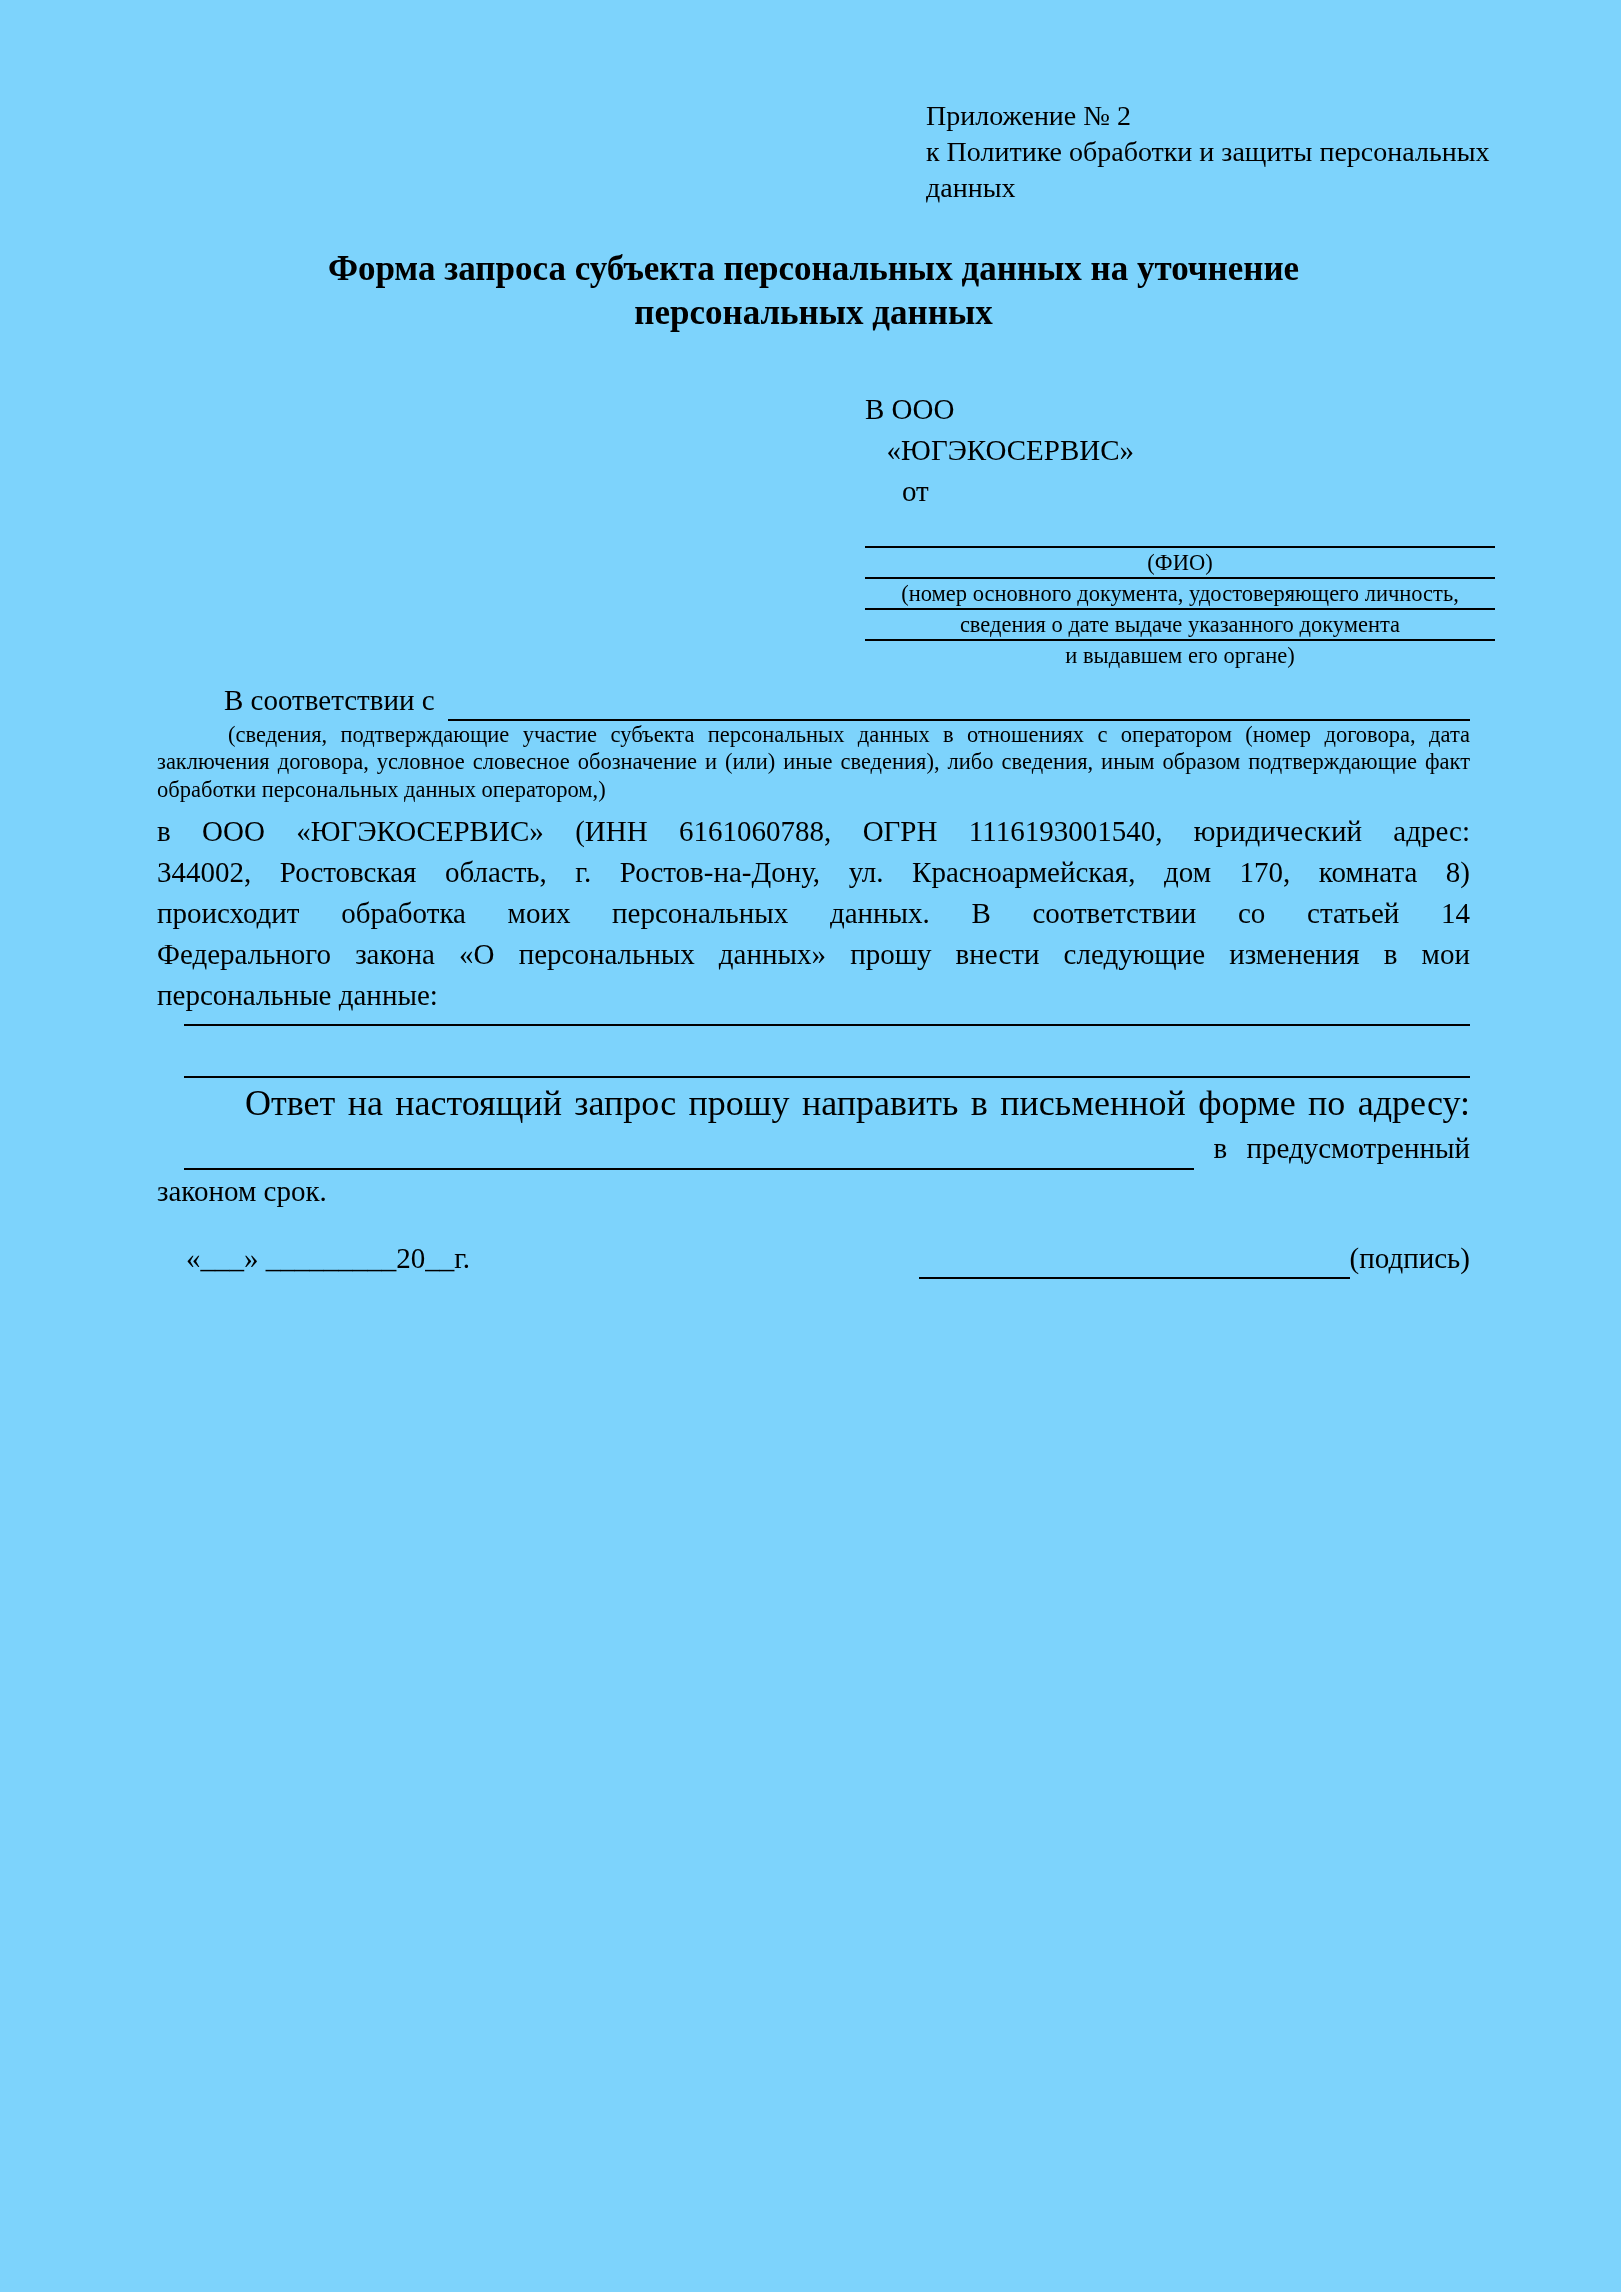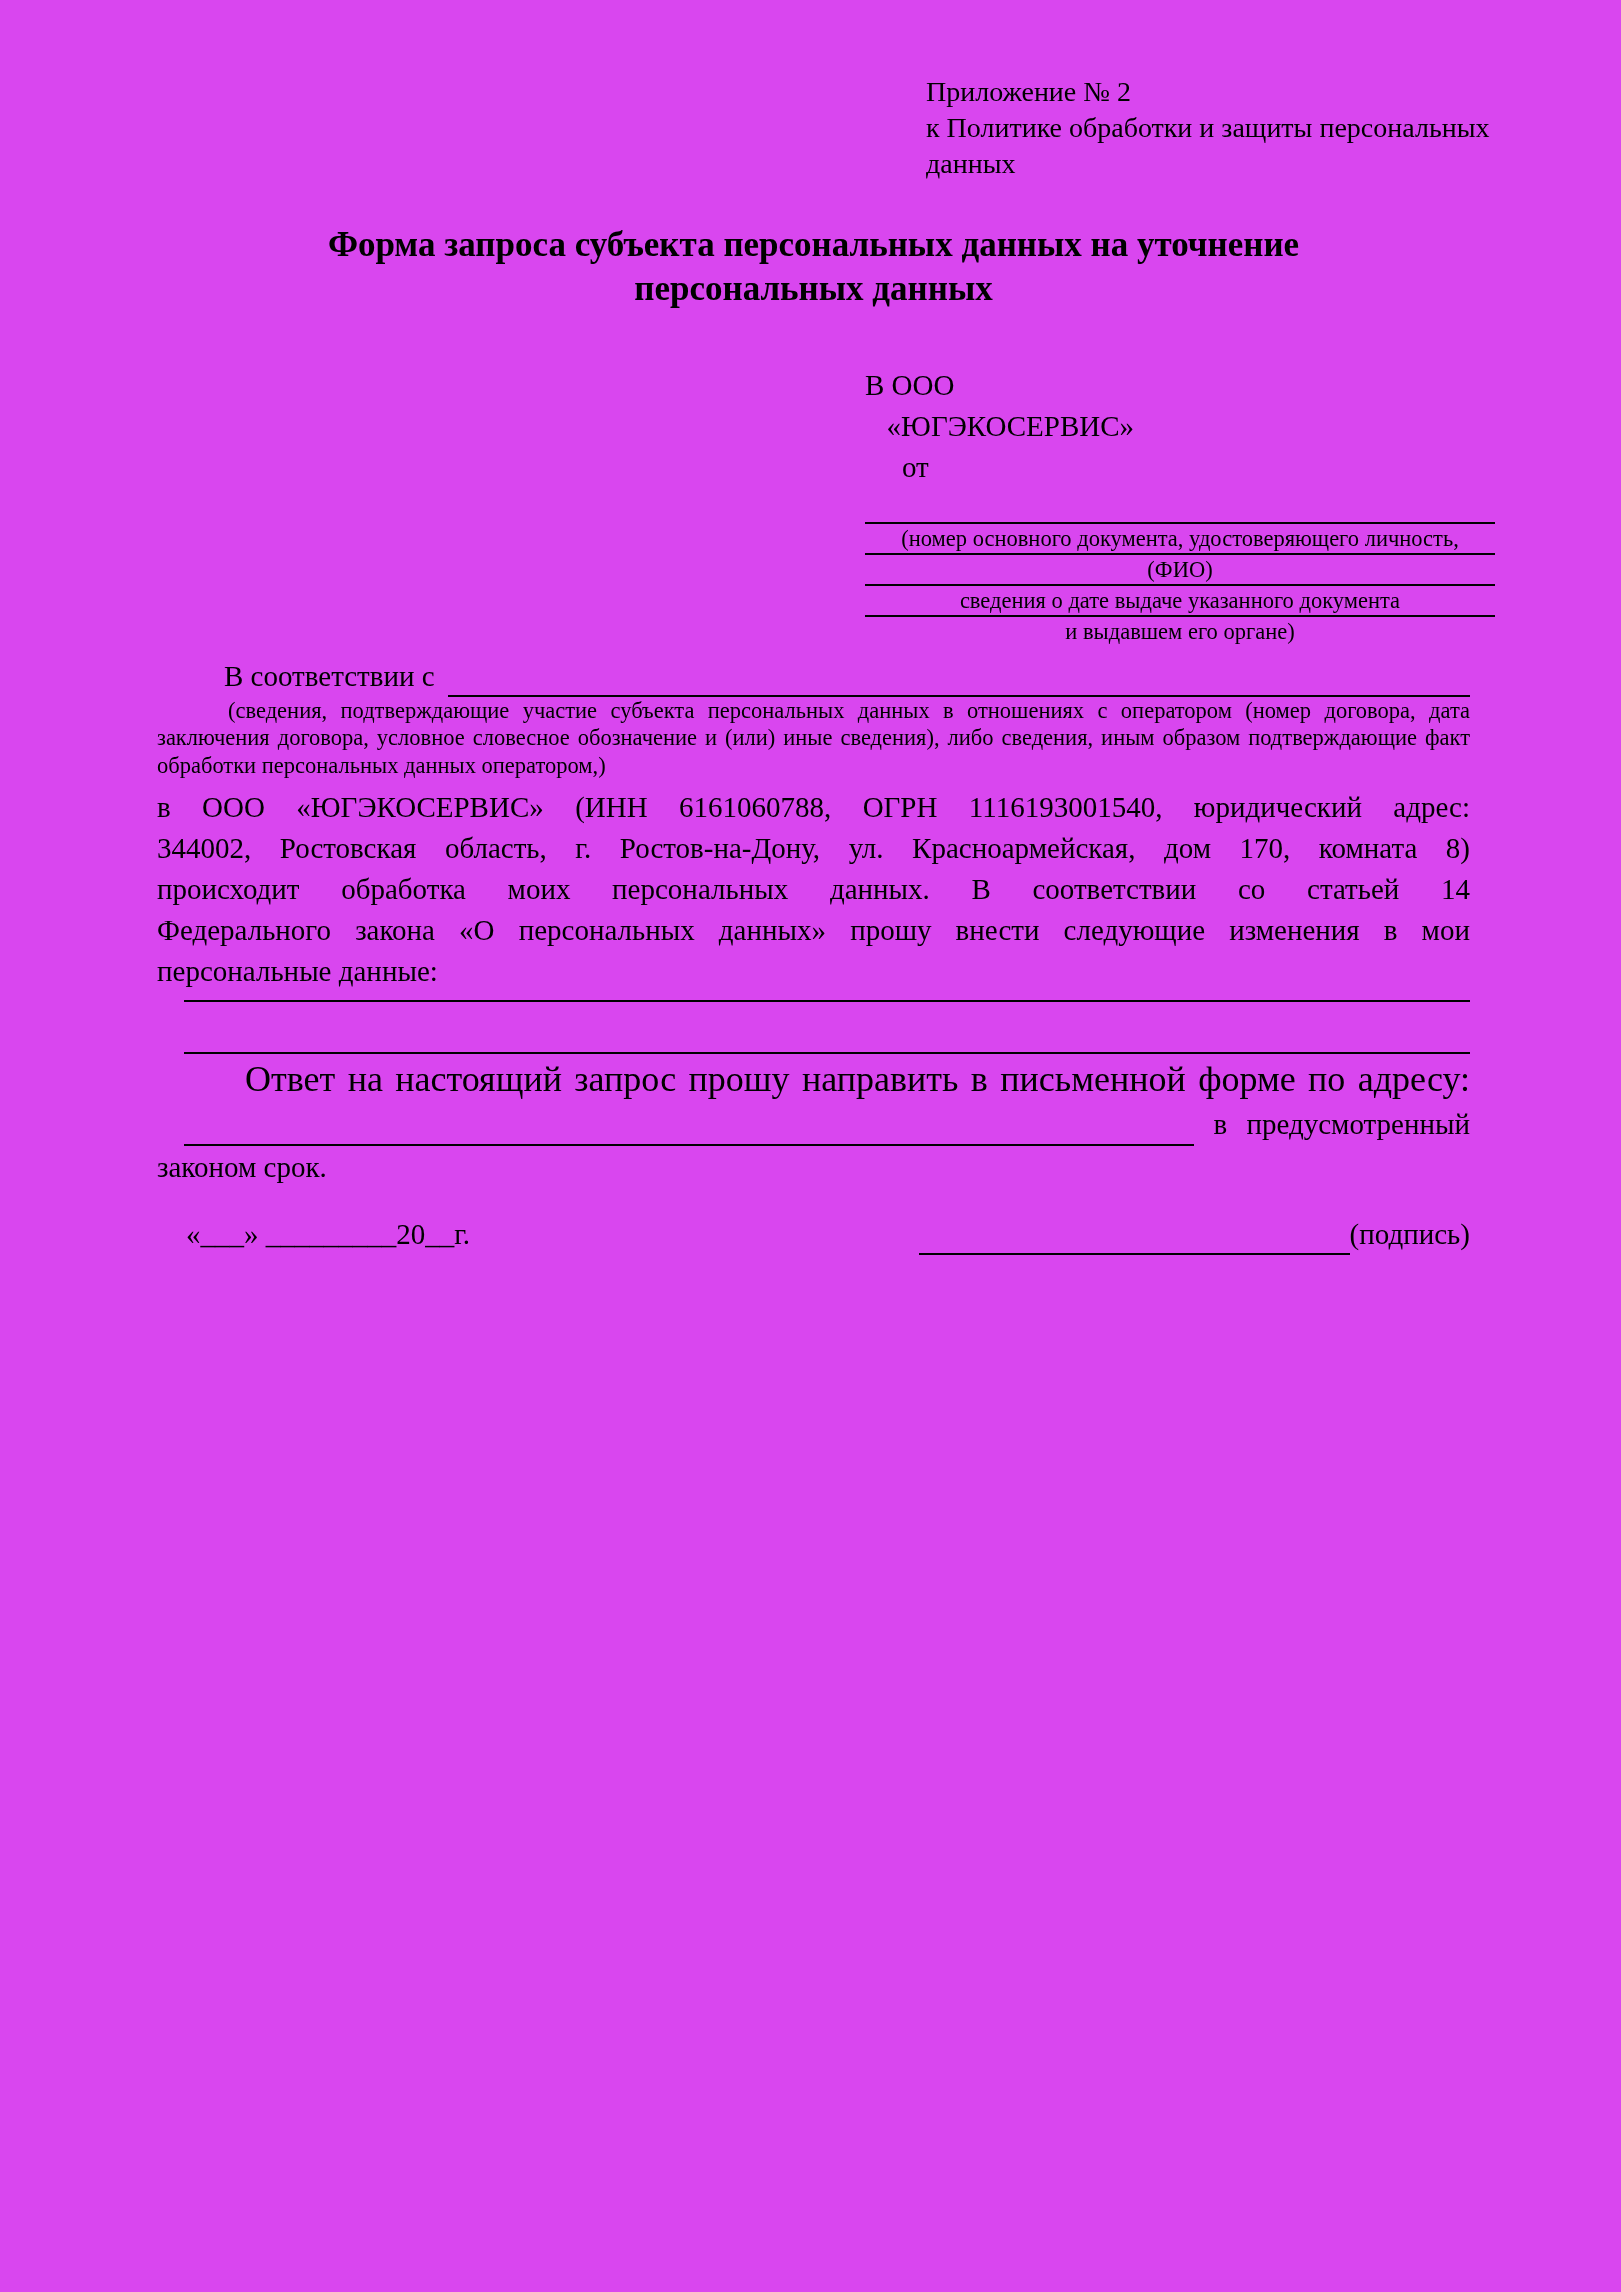--- a/index.html
+++ b/index.html
@@ -1,25 +1,25 @@
 <!DOCTYPE html>
 <html><head>
 <meta charset="utf-8">
 <style>
   html,body { margin:0; padding:0; background:#ffffff; }
   .page {
     position: relative;
     width: 1621px;
     height: 2293px;
     margin: 0 auto;
-    background: #d946ef;
+    background: #7dd3fc;
     color: #000000;
     font-family: "Liberation Serif", "DejaVu Serif", serif;
     box-sizing: border-box;
-    padding: 74px 151px 0 157px;
+    padding: 98px 151px 0 157px;
     overflow: hidden;
   }
   
   .hdr-block {
     margin-left: 769px;
     width: 600px;
     font-size: 28px;
     line-height: 36px;
   }
   
@@ -129,25 +129,25 @@
 
   <div class="doc-title">Форма запроса субъекта персональных данных на уточнение персональных данных</div>
 
   <div class="recipient">
     <div class="r1">В ООО</div>
     <div class="r2">«ЮГЭКОСЕРВИС»</div>
     <div class="r3">от</div>
 
     <div class="field">
       <div class="rule"></div>
-      <div class="caption">(номер основного документа, удостоверяющего личность,</div>
+      <div class="caption">(ФИО)</div>
     </div>
     <div class="field">
       <div class="rule"></div>
-      <div class="caption">(ФИО)</div>
+      <div class="caption">(номер основного документа, удостоверяющего личность,</div>
     </div>
     <div class="field">
       <div class="rule"></div>
       <div class="caption">сведения о дате выдаче указанного документа</div>
     </div>
     <div class="field">
       <div class="rule"></div>
       <div class="caption">и выдавшем его органе)</div>
     </div>
   </div>

